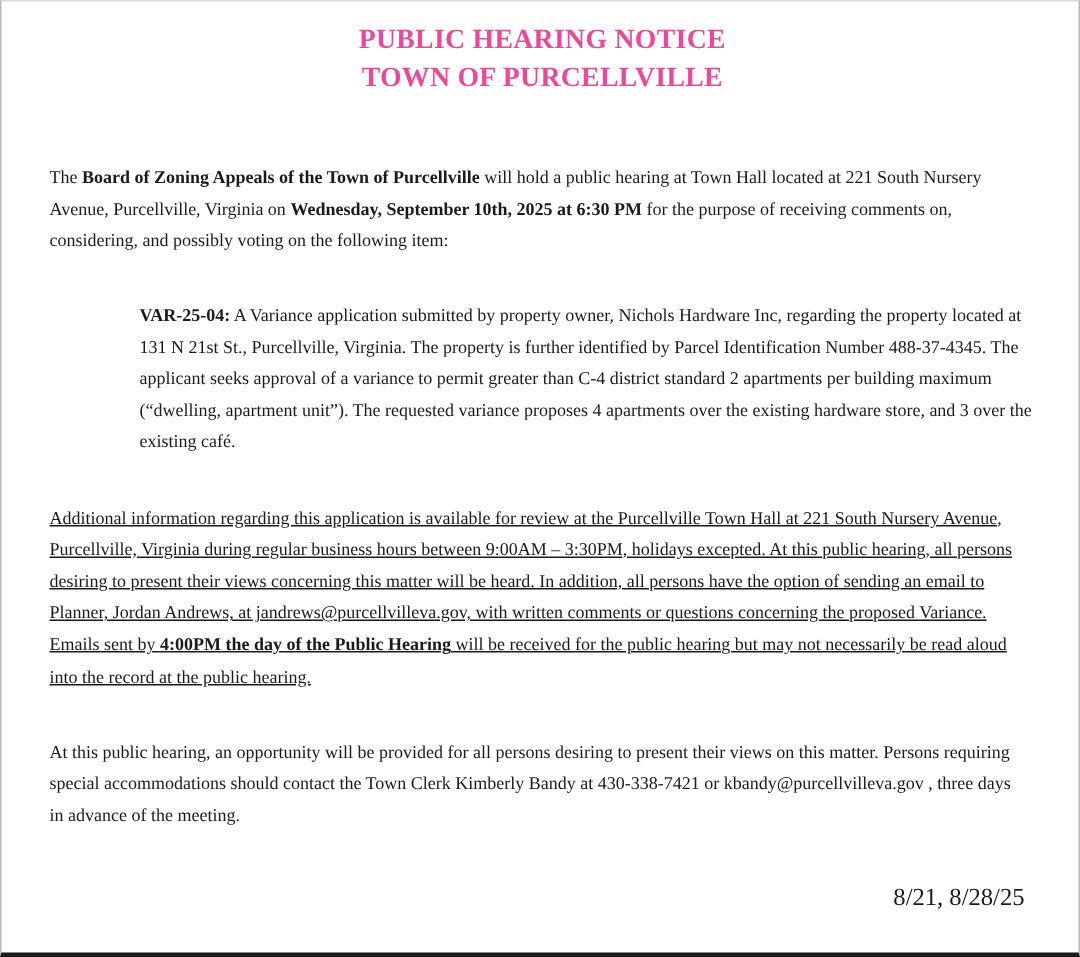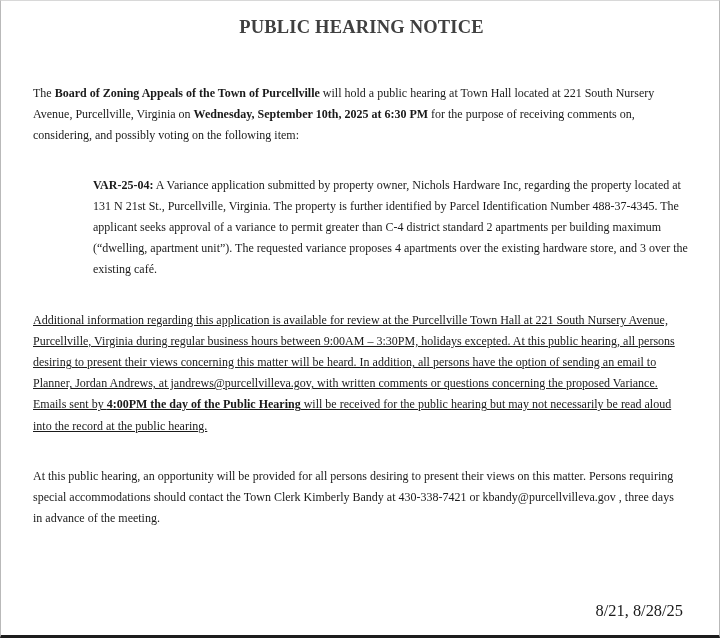--- a/index.html
+++ b/index.html
@@ -31,21 +31,21 @@
     height: 100%;
   }
   .notice-title {
     text-align: center;
     font-weight: bold;
     font-size: 18.5px;
     line-height: 25px;
     letter-spacing: 0.2px;
     margin: 0;
     padding-top: 14px;
-    color: #404040;
+    color: #ec4899;
   }
   .title-line {
     display: block;
     white-space: nowrap;
   }
   .body-block {
     margin: 12px;
     font-size: 12px;
     line-height: 21.2px;
     text-align: left;
@@ -65,36 +65,37 @@
     padding-right: 4px;
     text-decoration: underline;
   }
   .para-accommodations {
     padding-top: 17px;
     padding-right: 4px;
   }
   .date-line {
     position: absolute;
     right: 19px;
-    bottom: 14px;
+    bottom: 27px;
     font-size: 16.4px;
     line-height: 20px;
     color: #1a1a1a;
     white-space: nowrap;
   }
   b, .bold { font-weight: bold; }
 </style>
 </head>
 <body>
 
 <div class="notice-page">
   <div class="notice-inner">
 
     <div class="notice-title">
       <span class="title-line">PUBLIC HEARING NOTICE</span>
+      <span class="title-line">TOWN OF PURCELLVILLE</span>
     </div>
 
     <p class="body-block para-intro"><span>The </span><b>Board of Zoning Appeals of the Town of Purcellville</b><span> will hold a public hearing at Town Hall located at 221 South Nursery Avenue, Purcellville, Virginia on </span><b>Wednesday, September 10th, 2025 at 6:30 PM</b><span> for the purpose of receiving comments on, considering, and possibly voting on the following item:</span></p>
 
     <p class="body-block para-item"><b>VAR-25-04:</b><span> A Variance application submitted by property owner, Nichols Hardware Inc, regarding the property located at 131 N 21st St., Purcellville, Virginia. The property is further identified by Parcel Identification Number 488-37-4345. The applicant seeks approval of a variance to permit greater than C-4 district standard 2 apartments per building maximum (“dwelling, apartment unit”). The requested variance proposes 4 apartments over the existing hardware store, and 3 over the existing café.</span></p>
 
     <p class="body-block para-additional"><span>Additional information regarding this application is available for review at the Purcellville Town Hall at 221 South Nursery Avenue, Purcellville, Virginia during regular business hours between 9:00AM – 3:30PM, holidays excepted. At this public hearing, all persons desiring to present their views concerning this matter will be heard. In addition, all persons have the option of sending an email to Planner, Jordan Andrews, at jandrews@purcellvilleva.gov, with written comments or questions concerning the proposed Variance. Emails sent by </span><b>4:00PM the day of the Public Hearing</b><span> will be received for the public hearing but may not necessarily be read aloud into the record at the public hearing.</span></p>
 
     <p class="body-block para-accommodations"><span>At this public hearing, an opportunity will be provided for all persons desiring to present their views on this matter. Persons requiring special accommodations should contact the Town Clerk Kimberly Bandy at 430-338-7421 or kbandy@purcellvilleva.gov , three days in advance of the meeting.</span></p>
 

